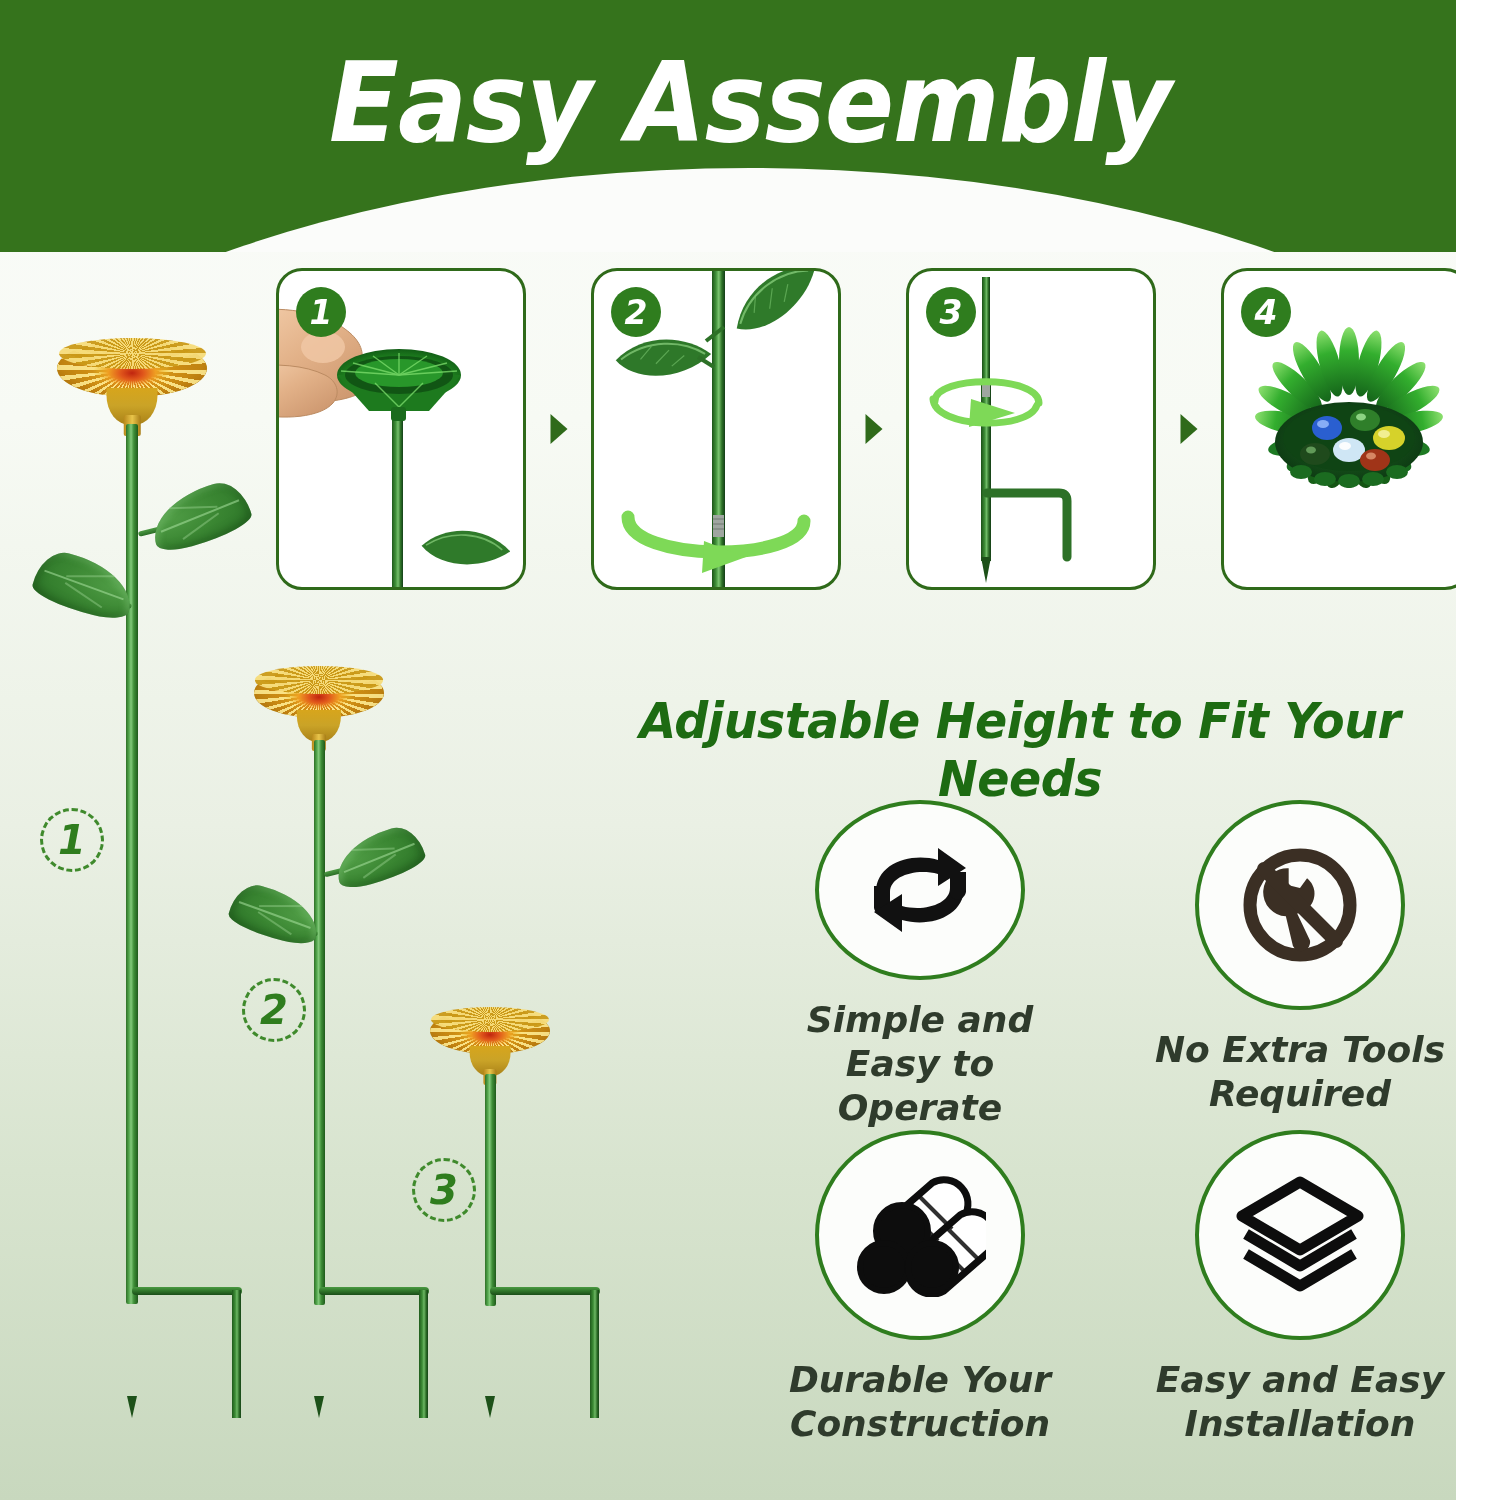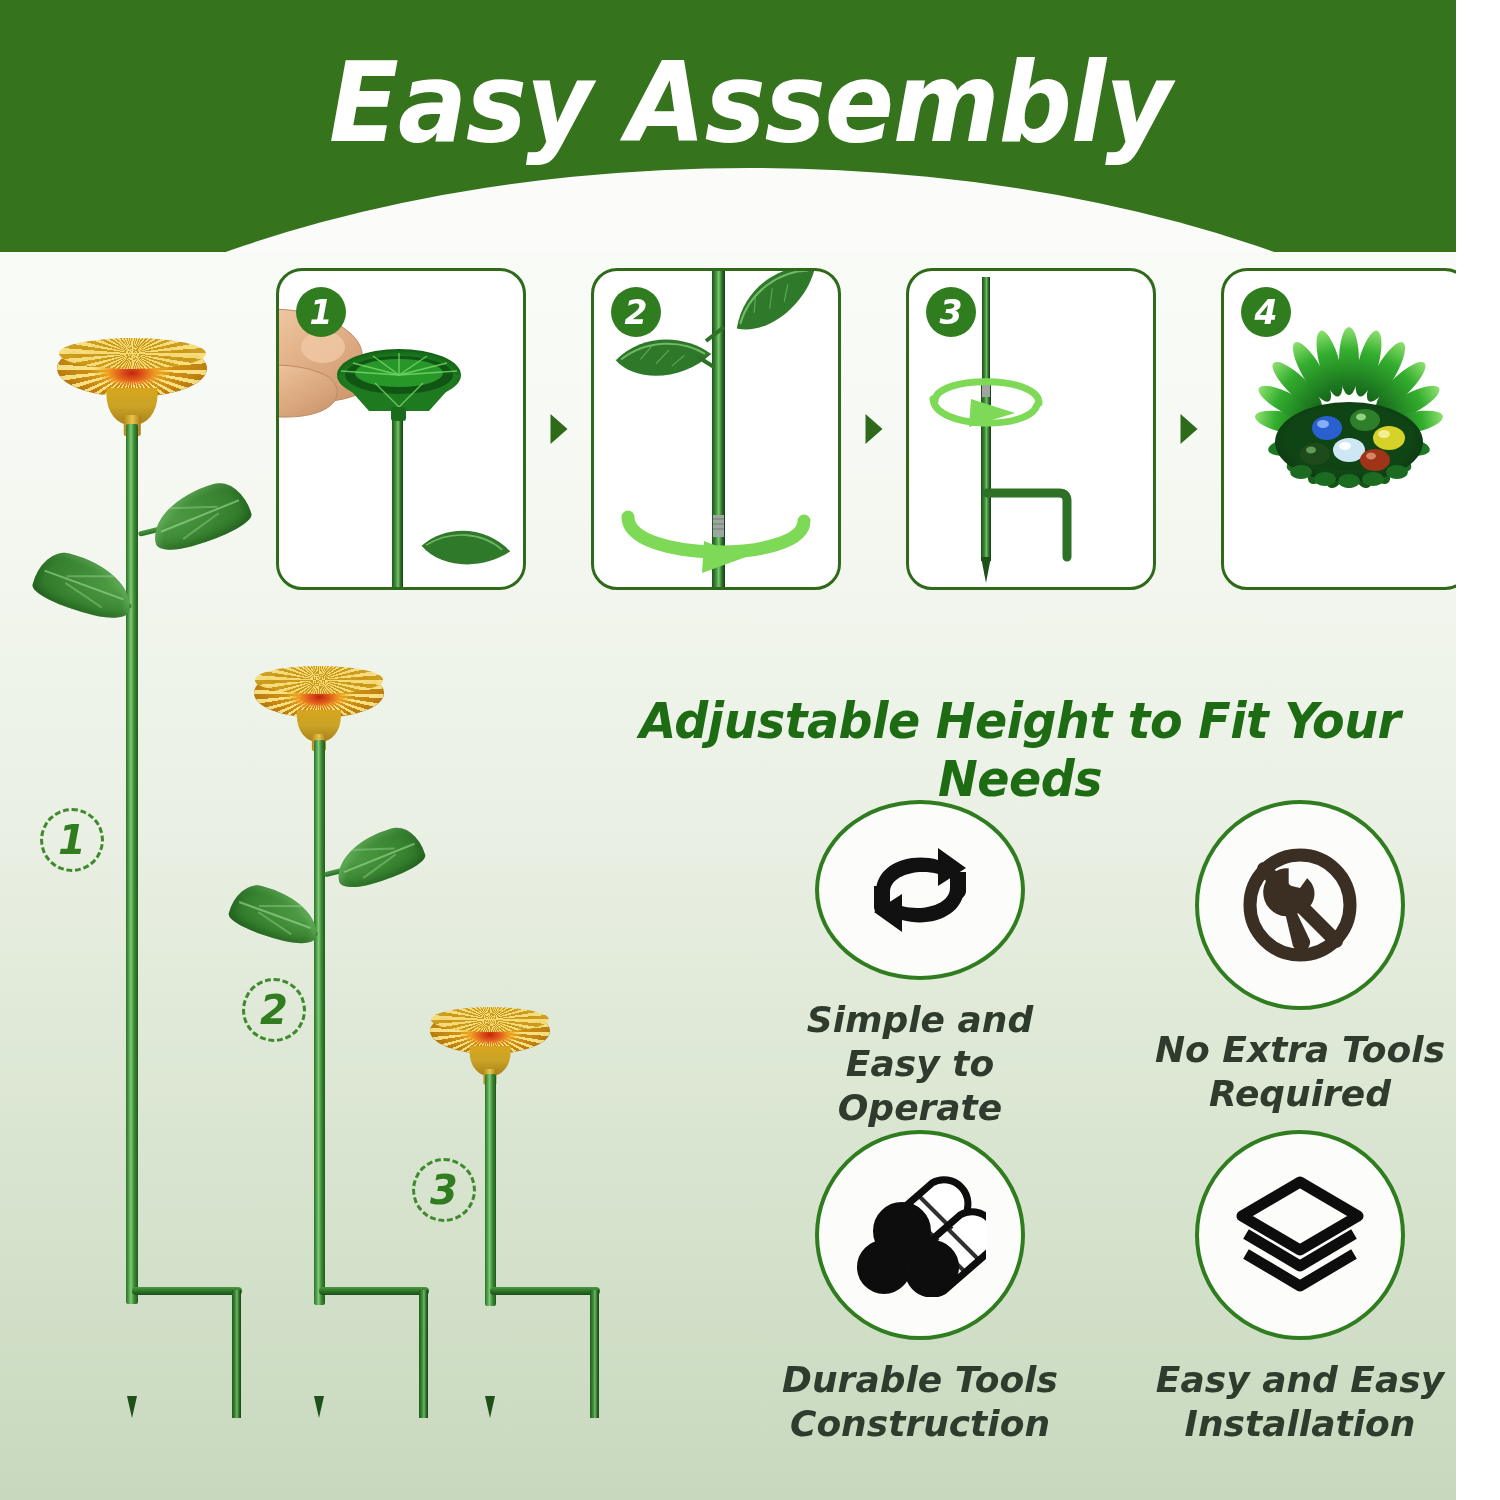--- a/index.html
+++ b/index.html
@@ -677,21 +677,21 @@
             <line x1="52" y1="36" x2="84" y2="68"></line>
             <line x1="66" y1="24" x2="98" y2="56"></line>
             <line x1="80" y1="68" x2="112" y2="100"></line>
             <line x1="94" y1="56" x2="126" y2="88"></line>
           </g>
           <circle cx="48" cy="58" r="26" fill="#0d0d0d" stroke="#0d0d0d" stroke-width="6"></circle>
           <circle cx="30" cy="94" r="24" fill="#0d0d0d" stroke="#0d0d0d" stroke-width="6"></circle>
           <circle cx="78" cy="94" r="24" fill="#0d0d0d" stroke="#0d0d0d" stroke-width="6"></circle>
         </svg>
       </div>
-      <div class="feature-label">Durable Tools Construction</div>
+      <div class="feature-label">Durable Your Construction</div>
     </div>
 
     <div class="feature">
       <div class="feature-circle">
         <svg width="132" height="126" viewBox="0 0 132 126">
           <g fill="none" stroke="#0d0d0d" stroke-width="11" stroke-linejoin="round">
             <path d="M66,10 L124,44 L66,78 L8,44 Z"></path>
             <path d="M12,62 L66,94 L120,62"></path>
             <path d="M12,82 L66,114 L120,82"></path>
           </g>

